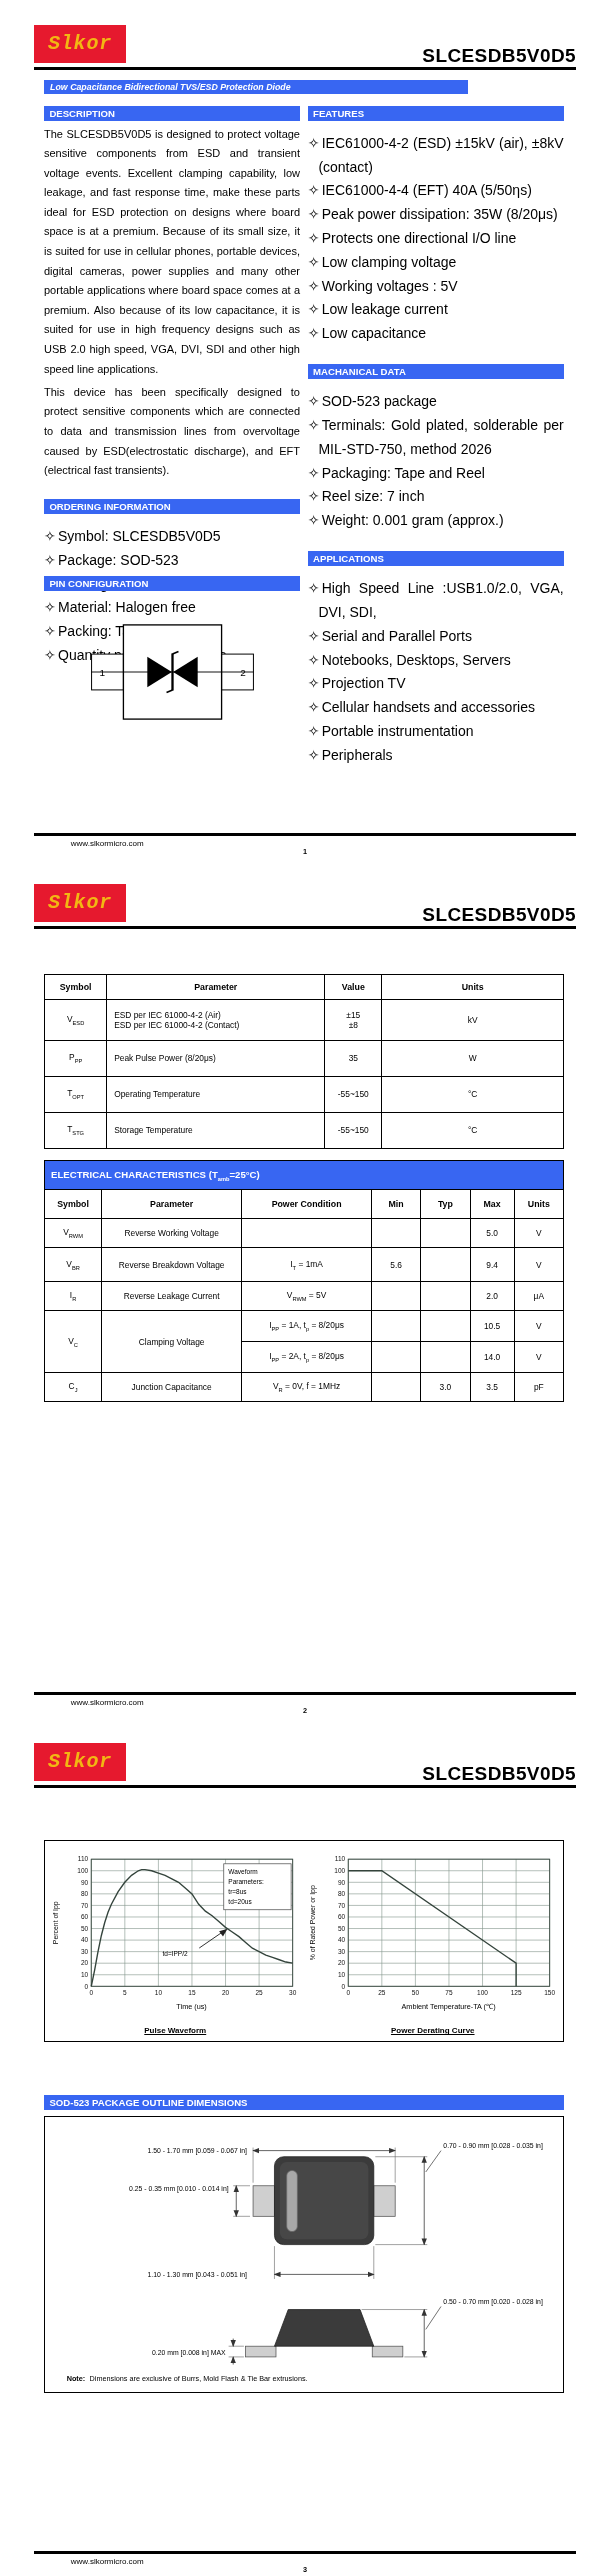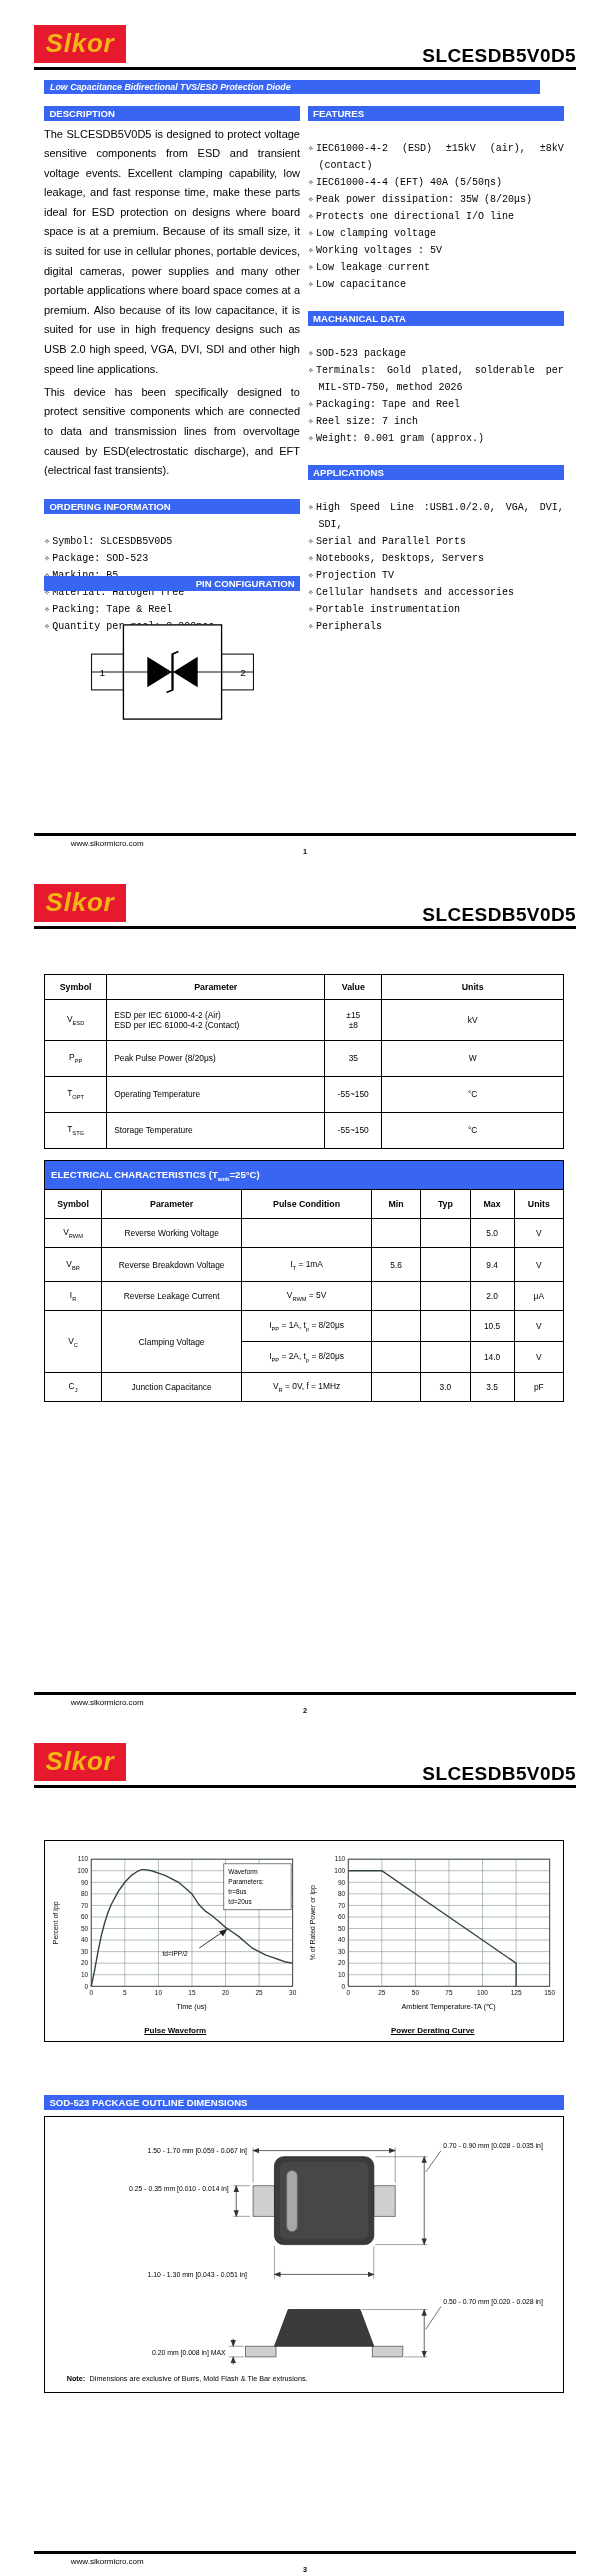--- a/index.html
+++ b/index.html
@@ -2,37 +2,37 @@
 <html style="--accent: #3866f2; --lred: #e6192e; --lyellow: #f2b713;font-size:12.2px"><head>
 <meta charset="utf-8">
 <style>
   :root{ --accent:#3866f2; --lred:#e6192e; --lyellow:#f2b713; }
   *{box-sizing:border-box;}
   body{margin:0;background:#fff;width:607px;font-family:"Liberation Sans",sans-serif;color:#000;}
   .page{position:relative;width:607px;height:859px;background:#fff;overflow:hidden;}
   
   .hdr{position:absolute;top:23px;left:34px;right:31px;height:44px;}
   .logo{position:absolute;left:0;top:1.5px;width:92px;height:38px;background:var(--lred);display:flex;align-items:center;justify-content:center;}
-  .logo span{font-family:Liberation Sans, sans-serif;font-style:italic;font-weight:bold;font-size:26px;color:var(--lyellow);letter-spacing:0.8px;}
+  .logo span{font-family:Liberation Mono, monospace;font-style:italic;font-weight:bold;font-size:20px;color:var(--lyellow);letter-spacing:0.8px;}
   .part{position:absolute;right:0;bottom:0;font-size:19px;font-weight:bold;letter-spacing:0.4px;}
   .hrule{position:absolute;top:67px;left:34px;right:31px;height:3.1px;background:#000;}
   
-  .banner{position:absolute;top:80px;left:44px;width:496px;background:var(--accent);color:#fff;
+  .banner{position:absolute;top:80px;left:44px;width:424px;background:var(--accent);color:#fff;
     font-weight:bold;font-style:italic;font-size:8.8px;padding:1.5px 6.1px 2.3px;}
   .sec{background:var(--accent);color:#fff;font-weight:bold;font-size:9.6px;padding:1.5px 5.4px 2.3px;}
   
   .cols{position:absolute;top:106px;left:44px;width:520px;display:flex;gap:7.7px;}
   .col{width:256px;}
   .para{font-size:11px;line-height:1.78;text-align:justify;margin:3.8px 0 0;}
-  .dlist{font-size:10px;line-height:1.7;margin-top:19px;font-family:Liberation Mono, monospace;}
+  .dlist{font-size:14px;line-height:1.7;margin-top:11px;}
   .dlist div{padding-left:10.7px;text-indent:-10.7px;text-align:justify;}
   .blt{margin-right:2.3px;}
   .mt{margin-top:18.4px;}
   
-  .pinrow{position:absolute;top:576px;left:44px;width:520px;display:flex;gap:7.7px;text-align:right;}
+  .pinrow{position:absolute;top:576px;left:44px;width:520px;display:flex;gap:7.7px;}
   .half{width:256px;}
   .figwrap{display:flex;justify-content:center;margin-top:20px;}
   
   .ftr{position:absolute;top:833px;left:34px;right:31px;border-top:3.1px solid #000;height:23px;}
   .site{position:absolute;left:0.8px;top:3.1px;font-size:8px;padding-left:36px;}
   .pnum{position:absolute;left:0;right:0;top:10.7px;text-align:center;font-size:7.3px;font-weight:bold;}
   
   table{border-collapse:collapse;}
   .t1{position:absolute;top:115px;left:44px;width:520px;font-size:8.4px;}
   .t1 th,.t1 td{border:1.5px solid #000;padding:1.5px 4.6px;text-align:center;}
@@ -196,21 +196,21 @@
     </table>
 
   <table class="t2">
     <tbody>
         <tr>
       <td class="ttl" colspan="7"><span>ELECTRICAL CHARACTERISTICS (T</span><sub>amb</sub><span>=25°C)</span></td>
     </tr>
     <tr>
       <th style="width:11%">Symbol</th>
       <th style="width:27%">Parameter</th>
-      <th style="width:25%">Pulse Condition</th>
+      <th style="width:25%">Power Condition</th>
       <th style="width:9.5%">Min</th>
       <th style="width:9.5%">Typ</th>
       <th style="width:8.5%">Max</th>
       <th style="width:9.5%">Units</th>
     </tr>
     <tr>
       <td><span>V</span><sub>RWM</sub></td>
       <td>Reverse Working Voltage</td>
       <td></td>
       <td></td>

